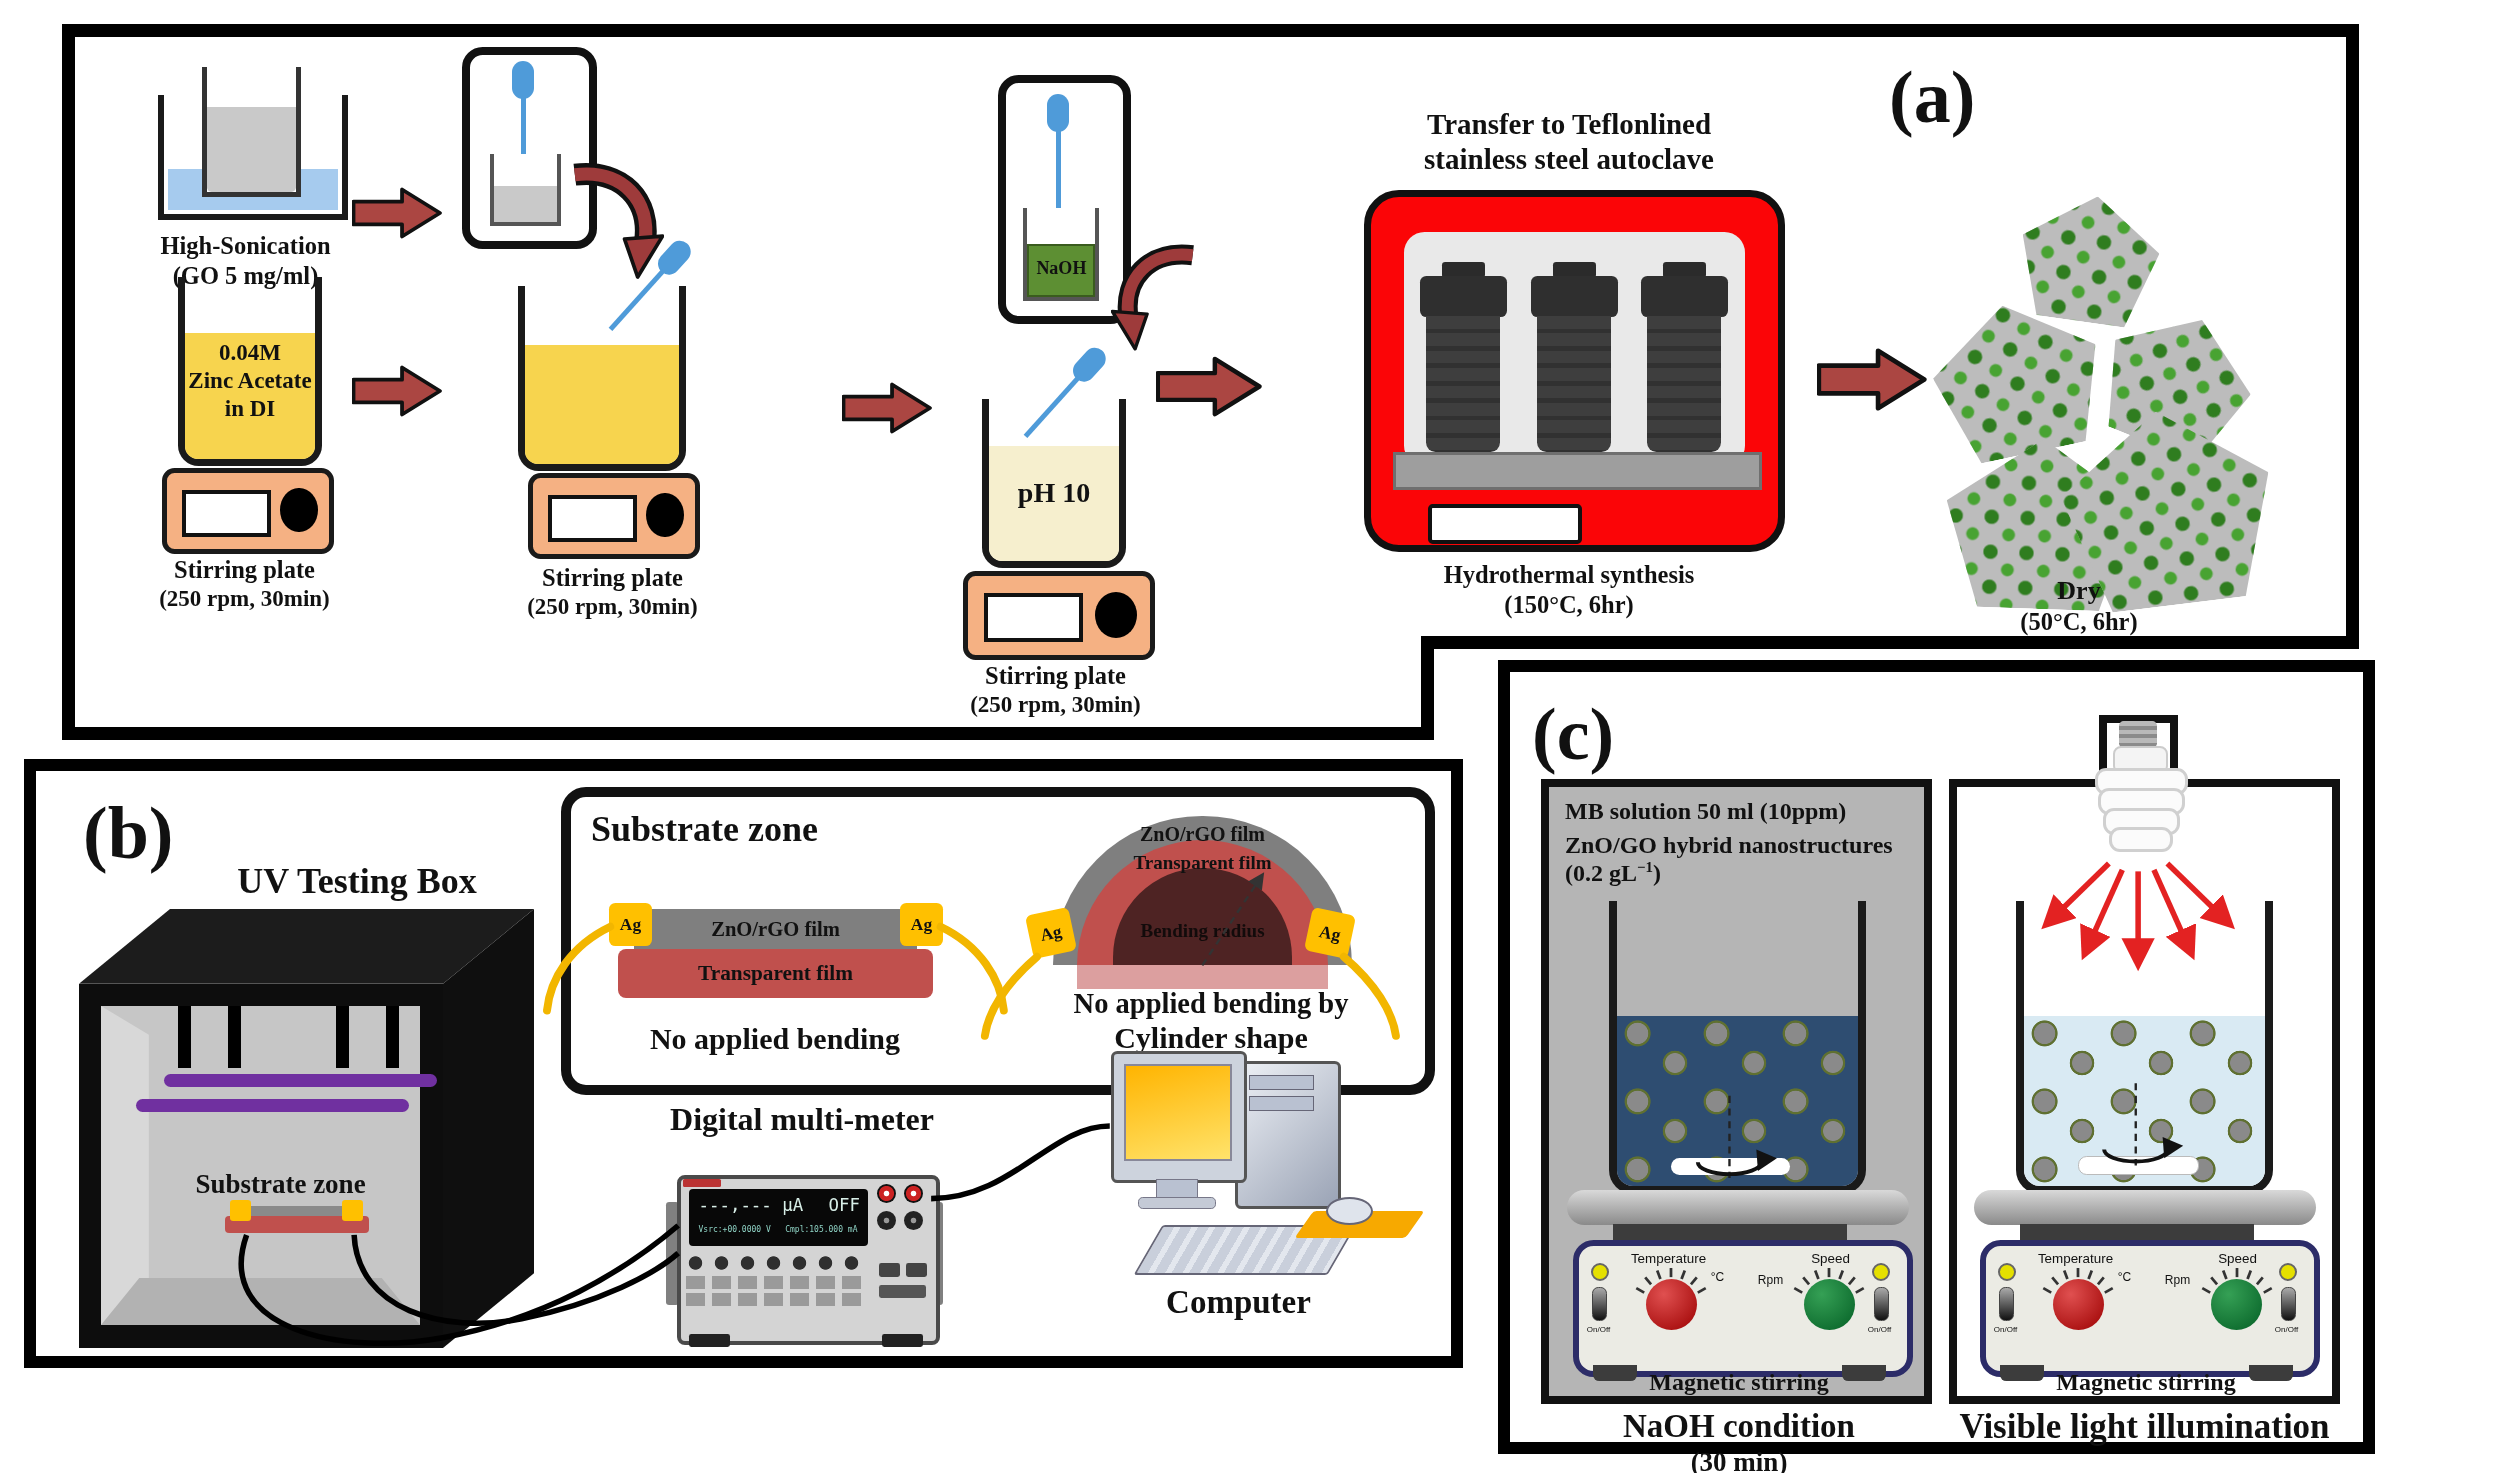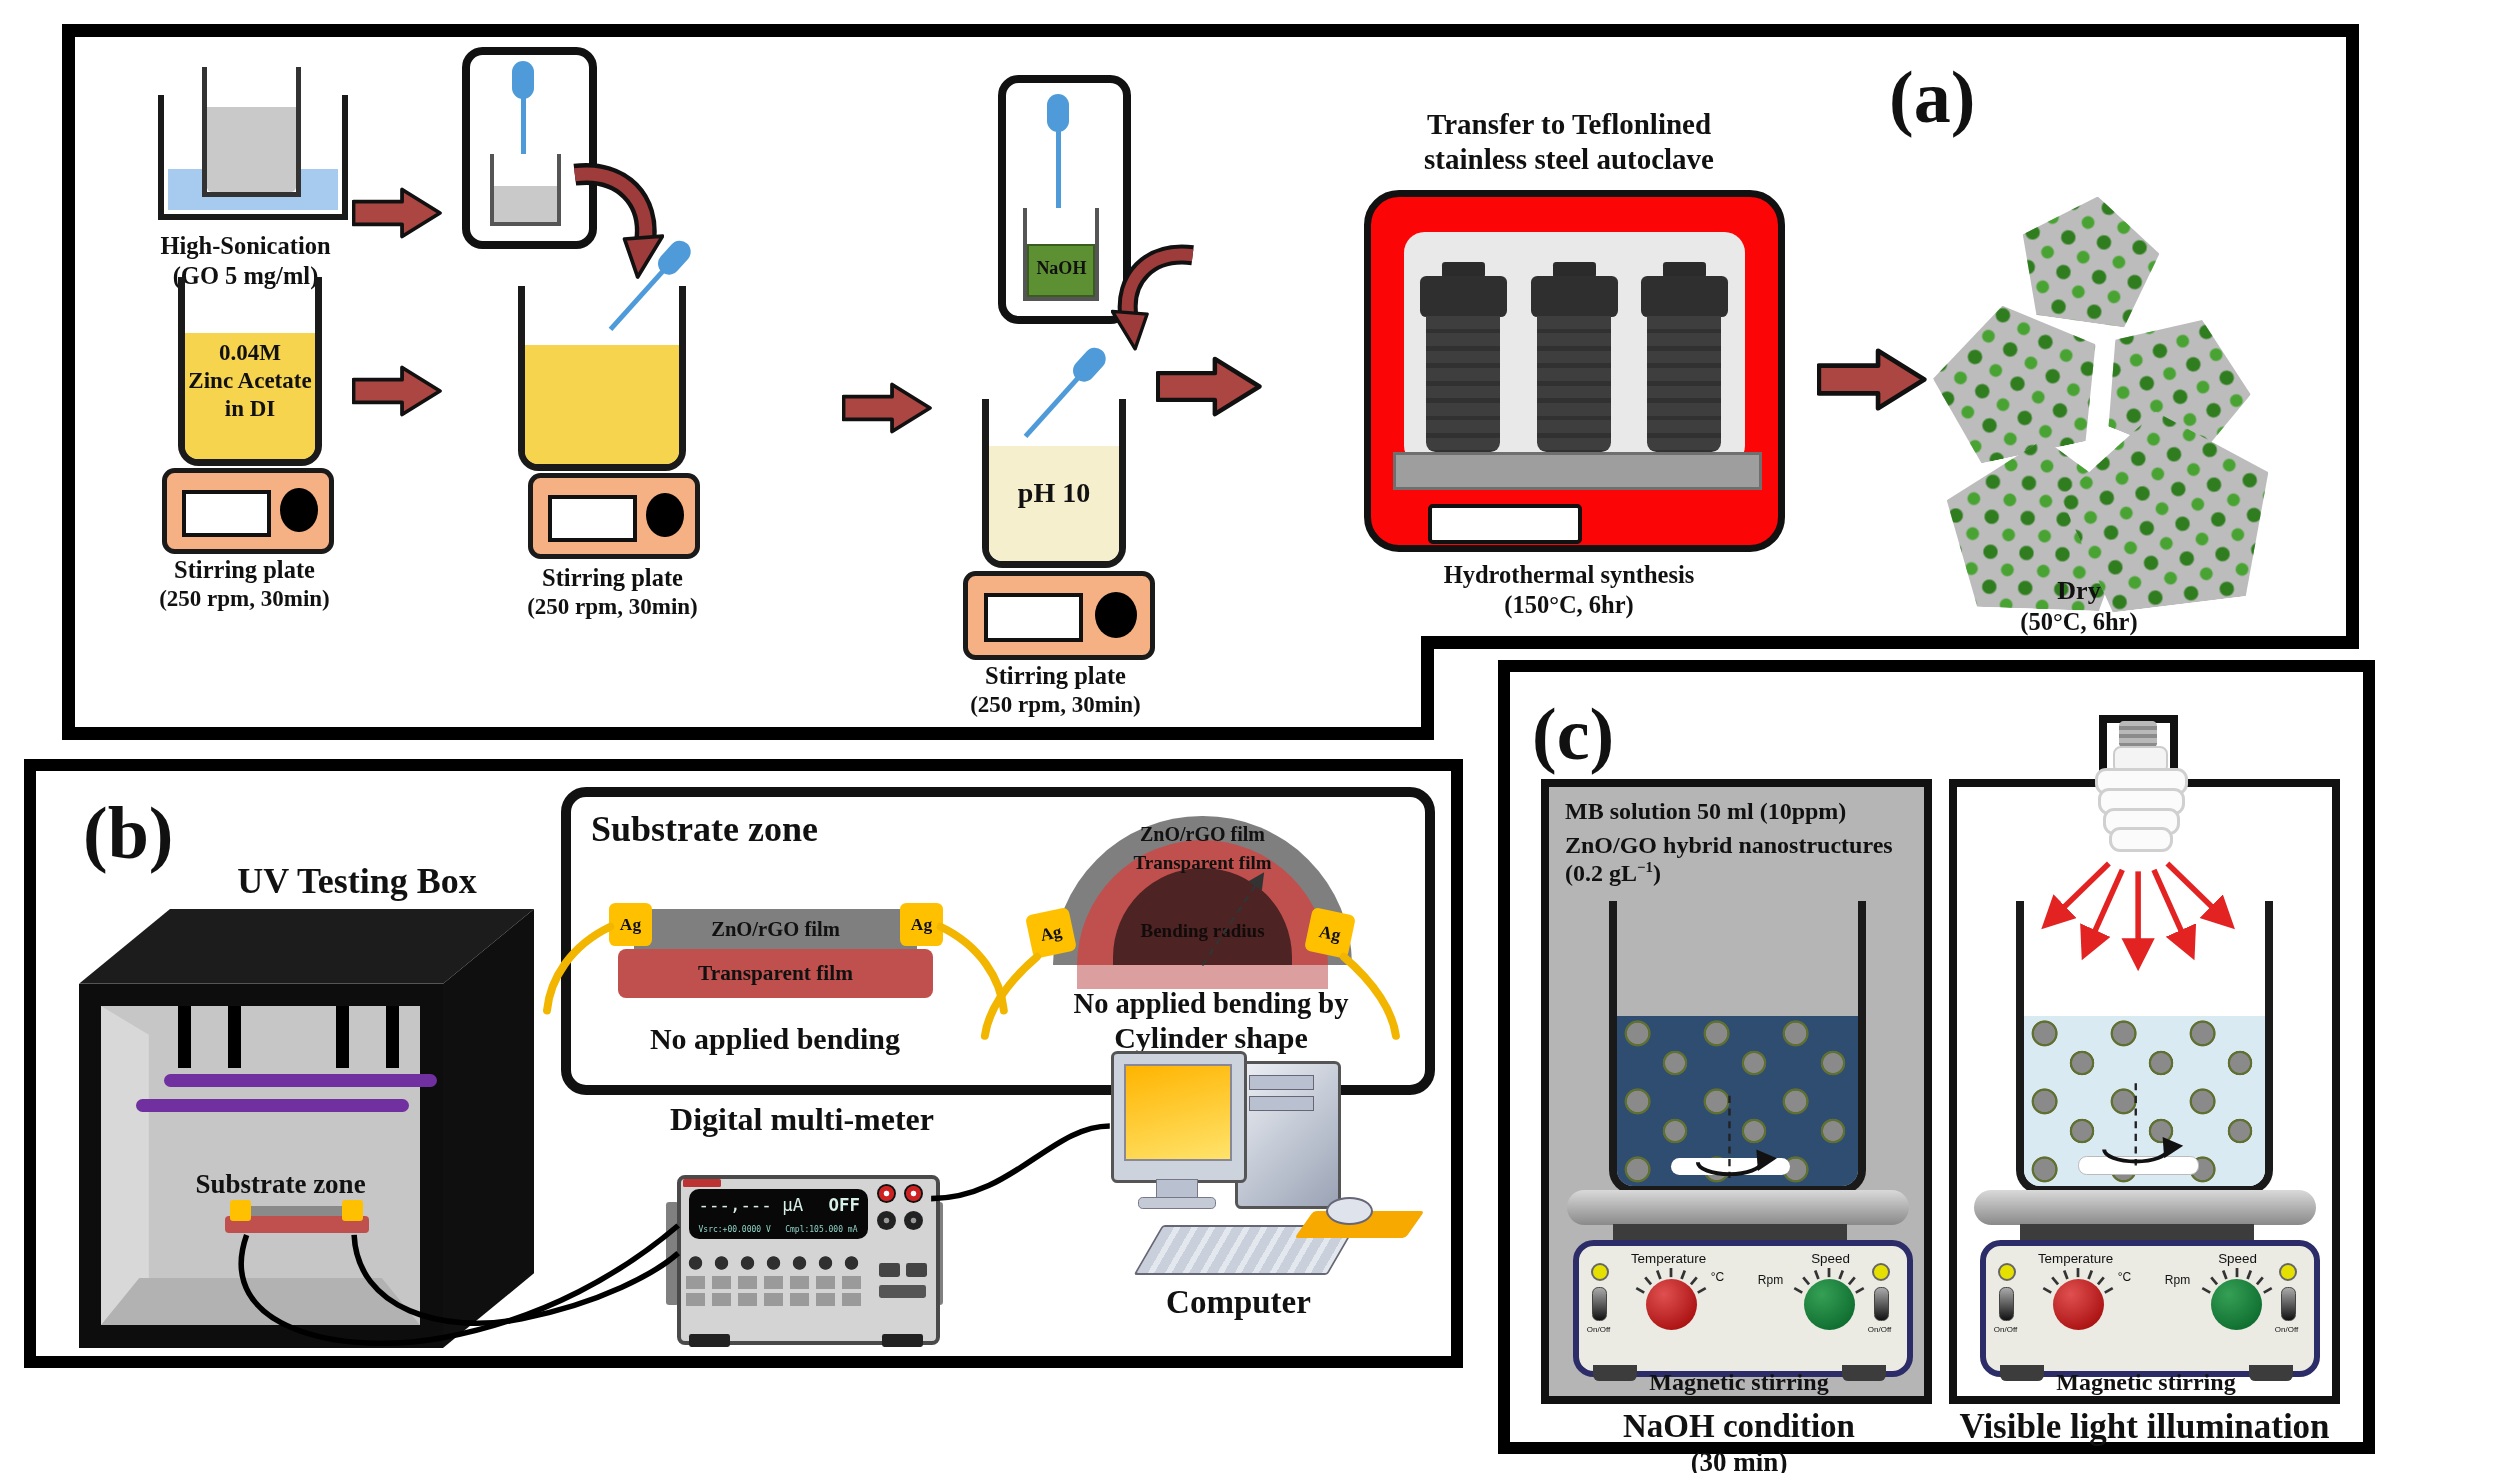--- a/index.html
+++ b/index.html
@@ -280,23 +280,23 @@
   <span style="font-size:30px">Cylinder shape</span>
 </div>
 
 <div class="cap" style="left:640px;top:1100px;width:324px;font-size:32px">
     <span>Digital multi-meter</span>
   </div>
 <div class="abs" style="left:666px;top:1202px;width:12.6px;height:103px;background:#808080;border-radius:3.2px"></div>
 <div class="abs" style="left:930px;top:1202px;width:12.6px;height:103px;background:#808080;border-radius:3.2px"></div>
 <div class="abs" style="left:677px;top:1175px;width:255px;height:162px;background:#d4d4d4;border:4px solid #4a4a4a;border-radius:8px"></div>
 <div class="abs" style="left:683px;top:1179px;width:38px;height:8px;background:#b33;border-radius:1.6px"></div>
-<div class="abs" style="left:689px;top:1189px;width:179px;height:50px;background:#080808;border-radius:10px">
+<div class="abs" style="left:689px;top:1189px;width:179px;height:57px;background:#080808;border-radius:4px">
   <div class="mono" style="position:absolute;left:9.5px;top:6.3px;font-size:17.4px;color:#d8efe8;font-weight:normal">---,--- µA</div>
-  <div class="mono" style="position:absolute;right:8px;top:6.3px;font-size:17.4px;color:#d8efe8;font-weight:bold">OFF</div>
+  <div class="mono" style="position:absolute;right:8px;top:6.3px;font-size:17.4px;color:#d8efe8;font-weight:normal">OFF</div>
   <div class="mono" style="position:absolute;left:9.5px;top:36px;font-size:8px;color:#8fd3c5;font-weight:normal;white-space:pre">Vsrc:+00.0000 V   Cmpl:105.000 mA</div>
 </div>
 <div class="abs" style="left:877px;top:1184px;width:19px;height:19px;border-radius:50%;background:radial-gradient(circle,#fff 2.4px,#c22 3.2px 7.1px,#111 8px)"></div>
 <div class="abs" style="left:904px;top:1184px;width:19px;height:19px;border-radius:50%;background:radial-gradient(circle,#fff 2.4px,#c22 3.2px 7.1px,#111 8px)"></div>
 <div class="abs" style="left:877px;top:1211px;width:19px;height:19px;border-radius:50%;background:radial-gradient(circle,#999 2.4px,#222 3.2px 8px)"></div>
 <div class="abs" style="left:904px;top:1211px;width:19px;height:19px;border-radius:50%;background:radial-gradient(circle,#999 2.4px,#222 3.2px 8px)"></div>
 <div class="abs" style="left:686px;top:1255px;width:182px;height:16px;background-image:radial-gradient(circle 7.1px at 9.5px 8px,#2f2f2f 6.3px,transparent 7.1px);background-size:26px 16px"></div>
 <div class="abs" style="left:686px;top:1276px;width:182px;height:12.6px;background:repeating-linear-gradient(90deg,#9a9a9a 0 19px,#d4d4d4 19px 26px)"></div>
 <div class="abs" style="left:686px;top:1293px;width:182px;height:12.6px;background:repeating-linear-gradient(90deg,#9a9a9a 0 19px,#d4d4d4 19px 26px)"></div>
 <div class="abs" style="left:879px;top:1263px;width:20.6px;height:14.2px;background:#444;border-radius:2.4px"></div>

